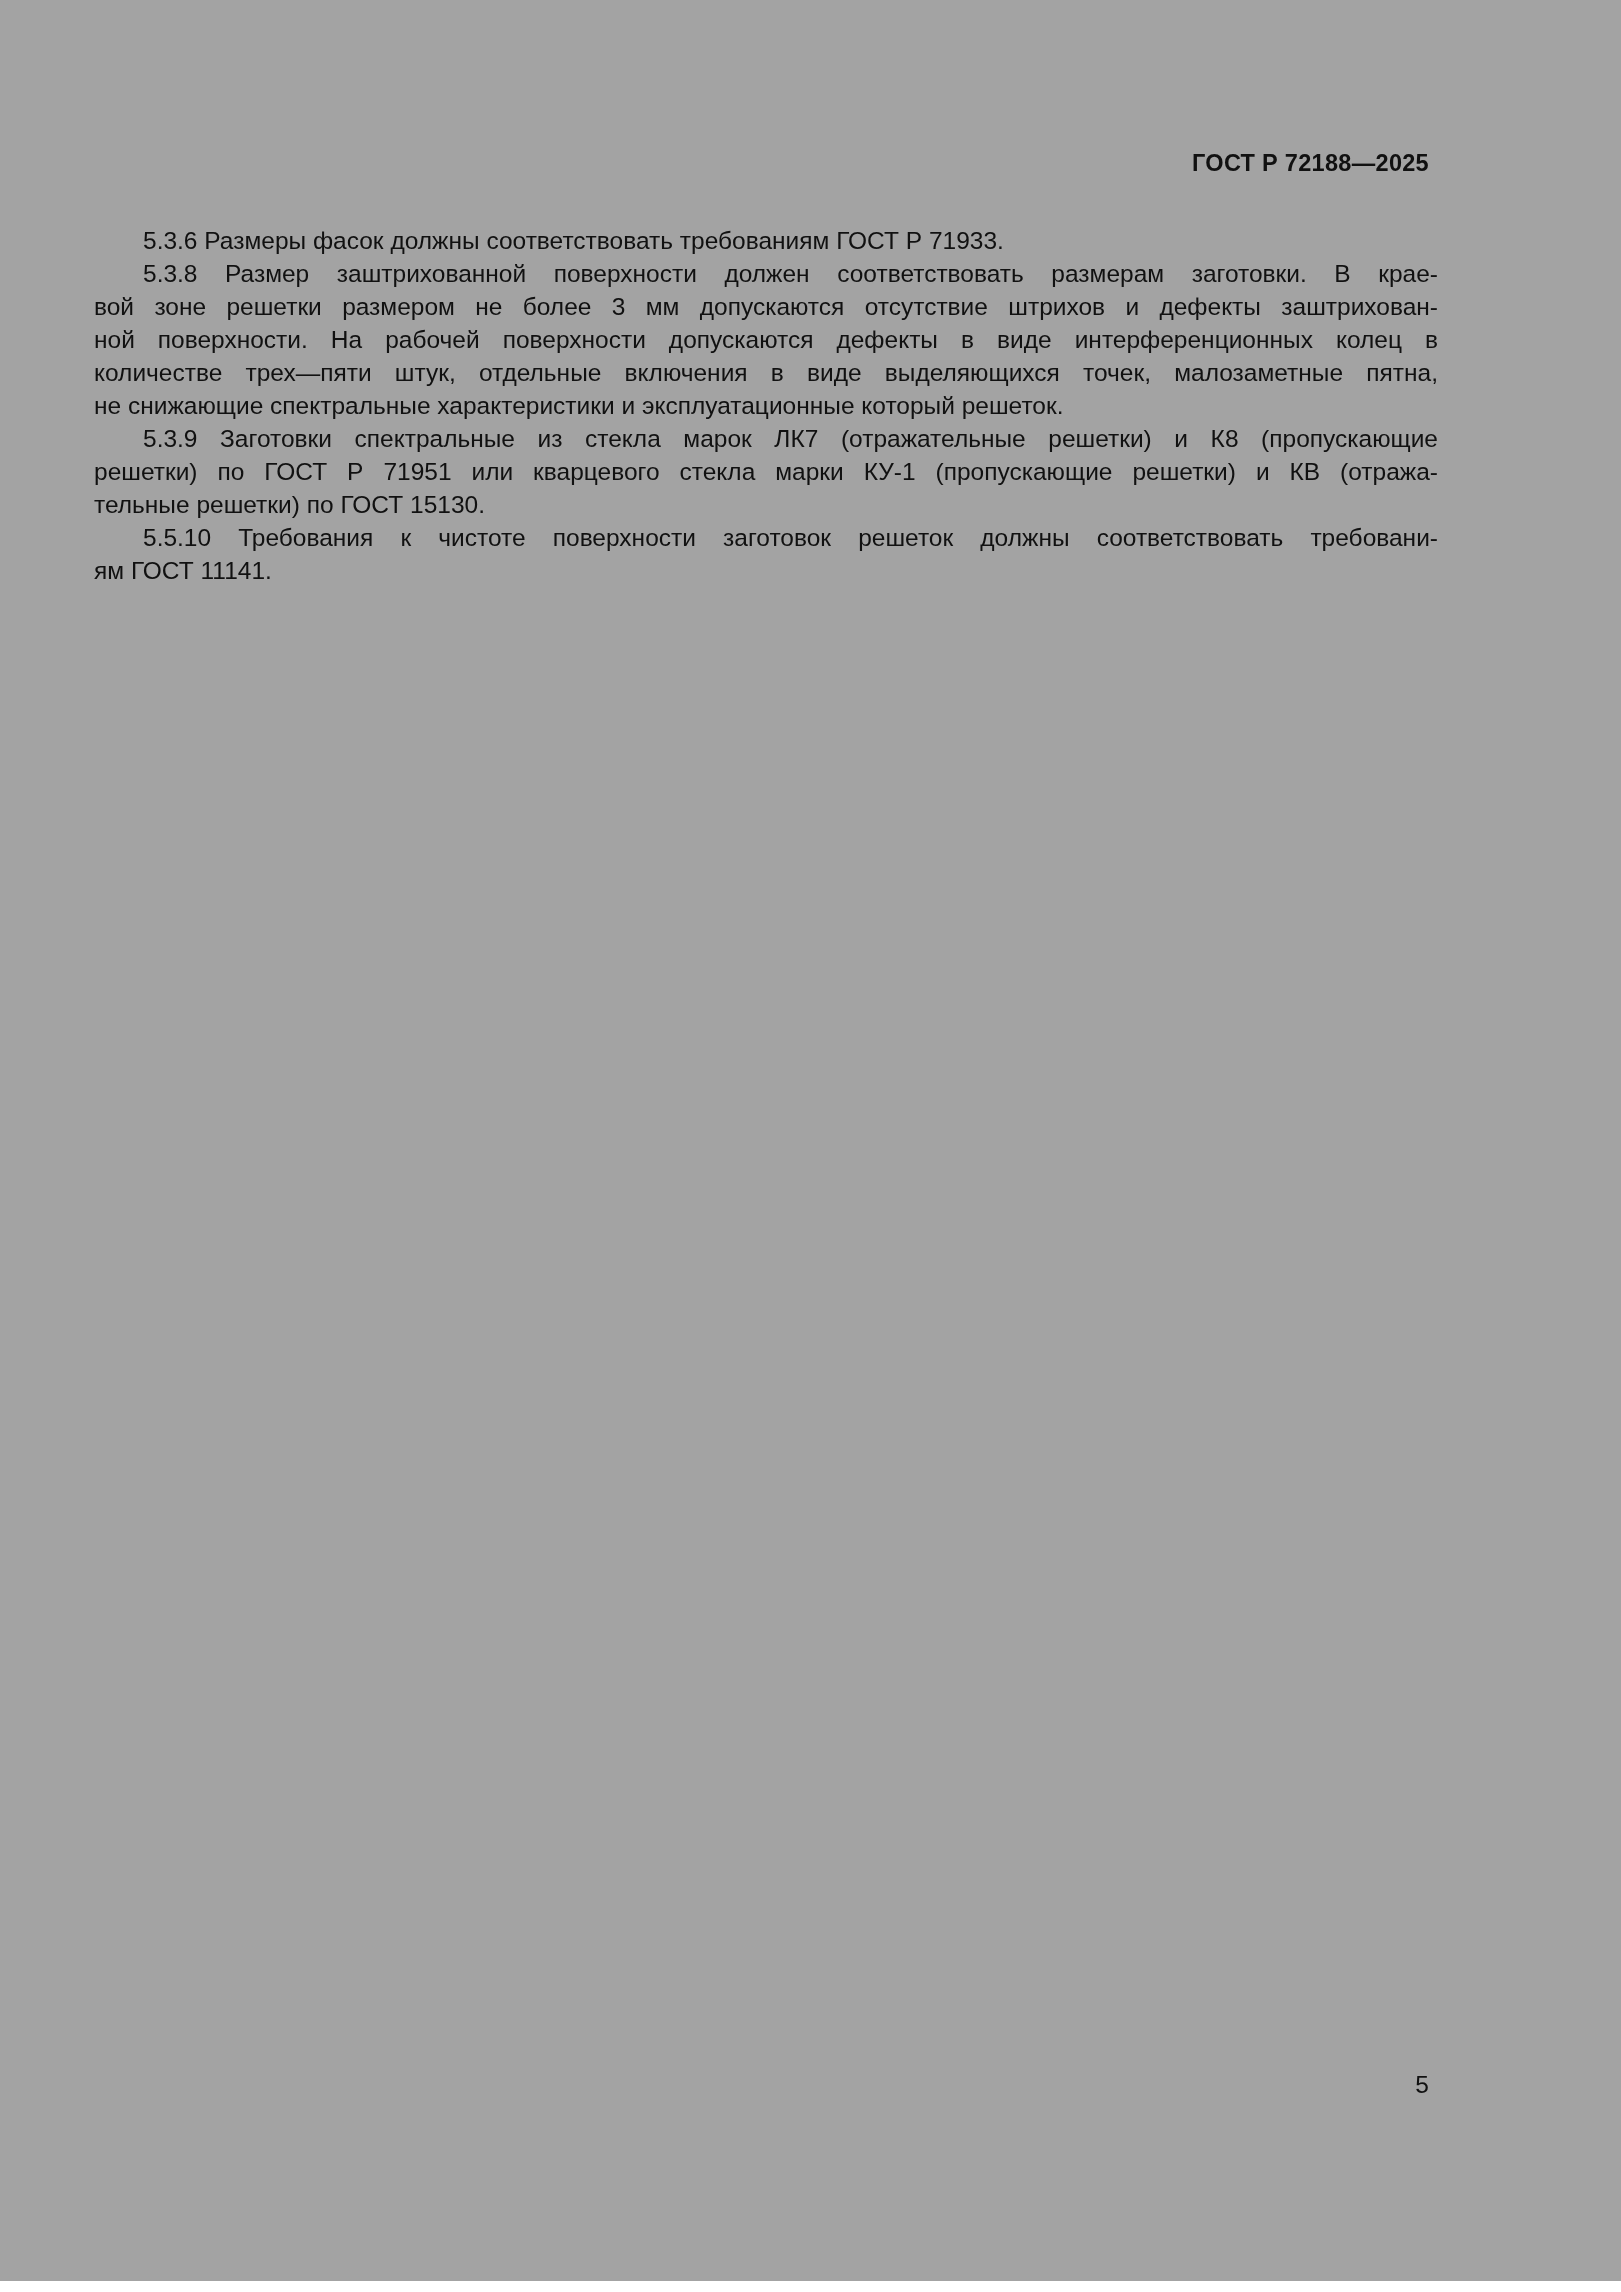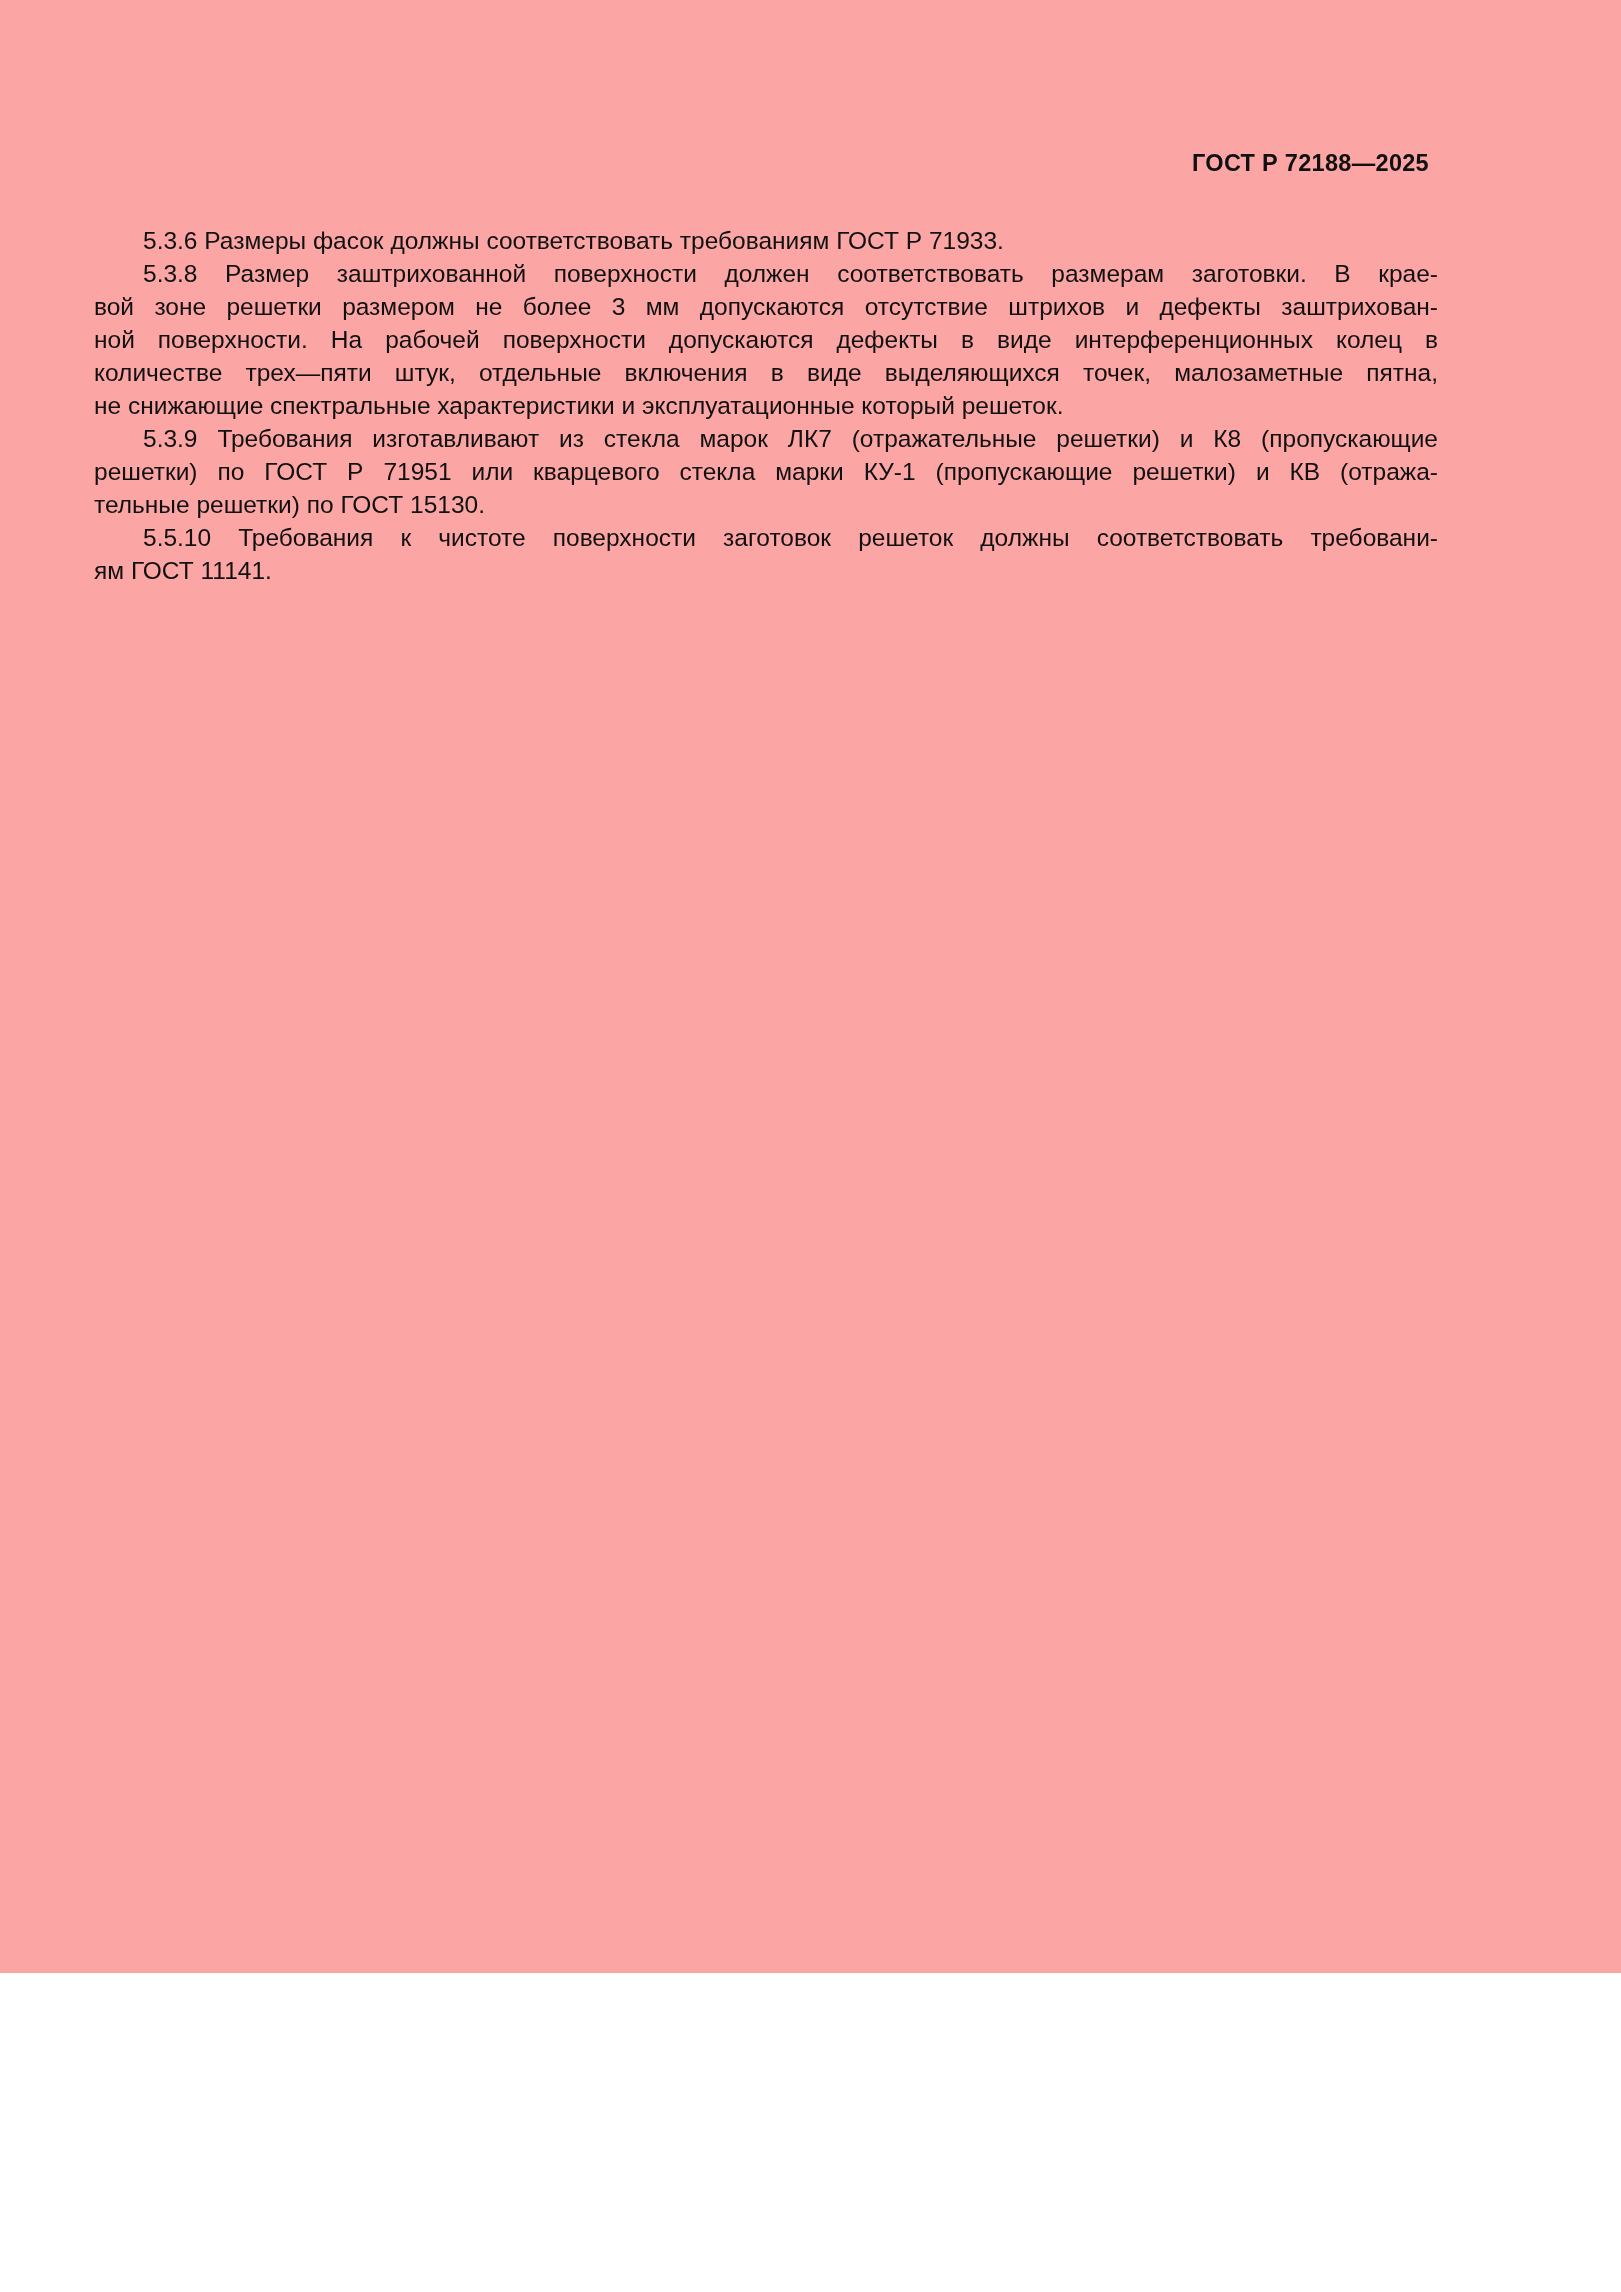--- a/index.html
+++ b/index.html
@@ -3,22 +3,22 @@
 <meta charset="utf-8">
 <style>
   html, body {
     margin: 0;
     padding: 0;
     background: #ffffff;
   }
   .page {
     position: relative;
     width: 1621px;
-    height: 1973px;
-    background: #fca5a5;
+    height: 2281px;
+    background: #a3a3a3;
     color: #111111;
     font-family: "Liberation Sans", sans-serif;
     overflow: hidden;
   }
   .doc-header {
     position: absolute;
     top: 147px;
     left: 85px;
     width: 1344px;
     text-align: right;
@@ -74,21 +74,21 @@
         <div class="line para-first para-last">5.3.6 Размеры фасок должны соответствовать требованиям ГОСТ Р 71933.</div>
       </div>
       <div class="paragraph">
         <div class="line para-first">5.3.8 Размер заштрихованной поверхности должен соответствовать размерам заготовки. В крае-</div>
         <div class="line">вой зоне решетки размером не более 3 мм допускаются отсутствие штрихов и дефекты заштрихован-</div>
         <div class="line">ной поверхности. На рабочей поверхности допускаются дефекты в виде интерференционных колец в</div>
         <div class="line">количестве трех—пяти штук, отдельные включения в виде выделяющихся точек, малозаметные пятна,</div>
         <div class="line para-last">не снижающие спектральные характеристики и эксплуатационные который решеток.</div>
       </div>
       <div class="paragraph">
-        <div class="line para-first">5.3.9 Требования изготавливают из стекла марок ЛК7 (отражательные решетки) и К8 (пропускающие</div>
+        <div class="line para-first">5.3.9 Заготовки спектральные из стекла марок ЛК7 (отражательные решетки) и К8 (пропускающие</div>
         <div class="line">решетки) по ГОСТ Р 71951 или кварцевого стекла марки КУ-1 (пропускающие решетки) и КВ (отража-</div>
         <div class="line para-last">тельные решетки) по ГОСТ 15130.</div>
       </div>
       <div class="paragraph">
         <div class="line para-first">5.5.10 Требования к чистоте поверхности заготовок решеток должны соответствовать требовани-</div>
         <div class="line para-last">ям ГОСТ 11141.</div>
       </div>
     </div>
 
   <div class="page-number">5</div>

